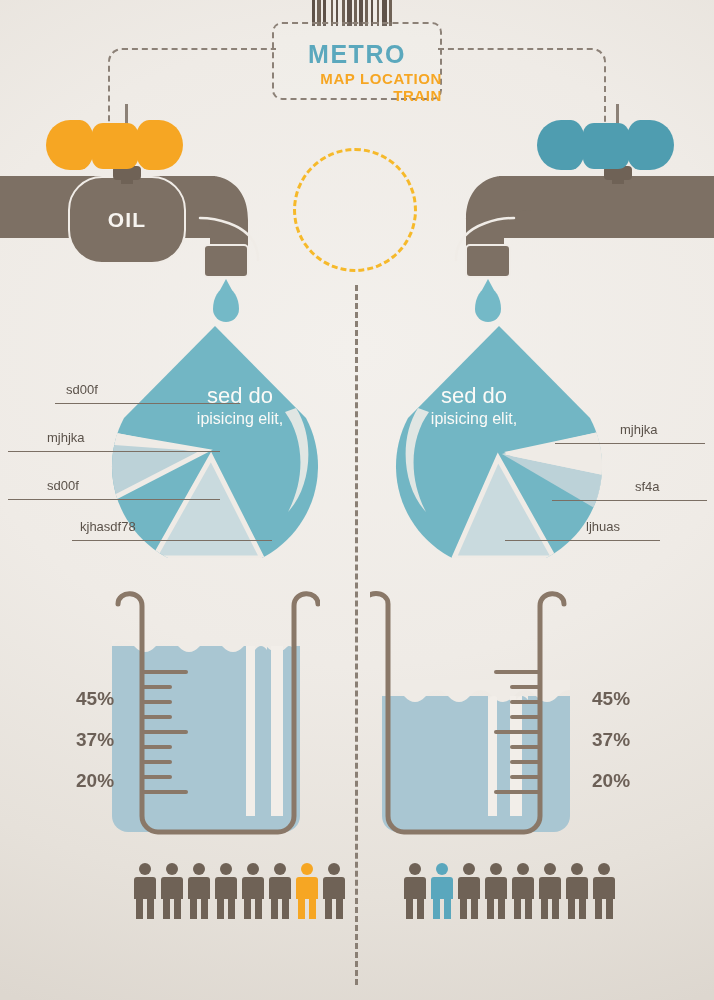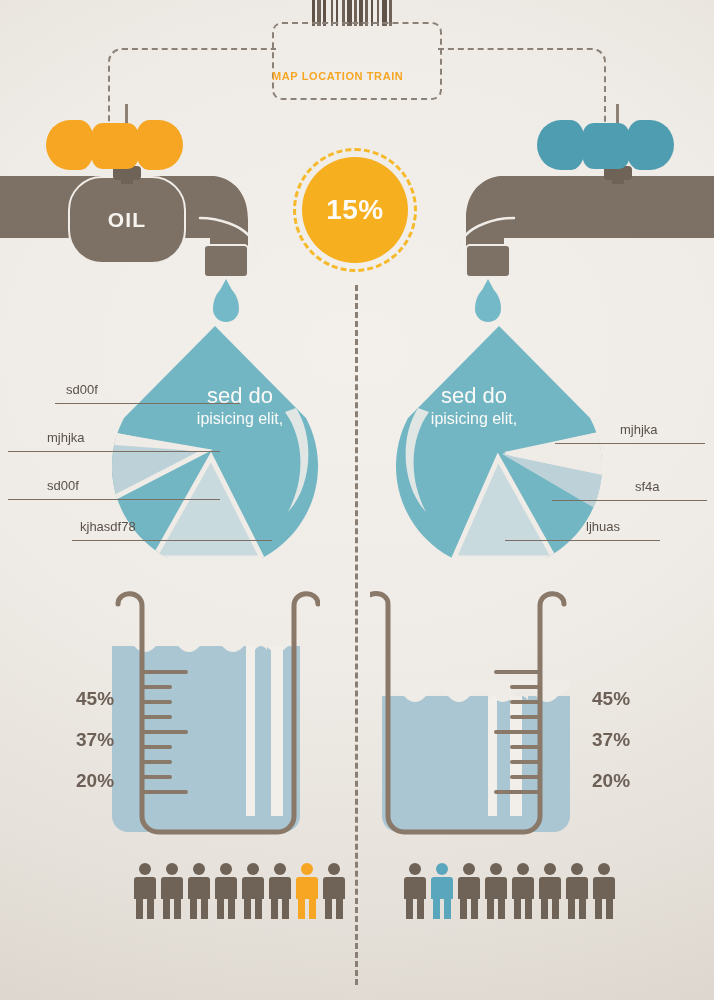--- a/index.html
+++ b/index.html
@@ -20,22 +20,22 @@
   #metro-plate{
     left:272px;top:22px;width:170px;height:78px;
     border:2px dashed #8c8177;border-radius:10px;box-sizing:border-box;
     background:rgba(255,255,255,0.10);
   }
   #metro-title{
     left:272px;top:40px;width:170px;text-align:center;
     font-size:25px;font-weight:bold;letter-spacing:1.5px;color:#5ba8bd;
   }
   #metro-sub{
-    left:272px;top:70px;width:170px;text-align:left;
-    font-size:11px;font-weight:bold;letter-spacing:0.6px;color:#f6a623;
+    left:272px;top:70px;width:170px;text-align:right;
+    font-size:15px;font-weight:bold;letter-spacing:0.6px;color:#f6a623;
   }
 
   
   .conn{border-style:dashed;border-color:#8c8177;border-width:0;box-sizing:border-box;}
   #conn-left{
     left:108px;top:48px;width:168px;height:80px;
     border-top-width:2px;border-left-width:2px;border-top-left-radius:14px;
   }
   #conn-right{
     left:438px;top:48px;width:168px;height:80px;
@@ -154,20 +154,21 @@
       <i style="width: 2px; background: rgb(94, 82, 73);"></i>
       <i style="width: 4px; background: rgb(239, 235, 230);"></i>
       <i style="width: 2px; background: rgb(111, 98, 86);"></i>
       <i style="width: 3px; background: rgb(239, 235, 230);"></i>
       <i style="width: 5px; background: rgb(94, 82, 73);"></i>
       <i style="width: 2px; background: rgb(239, 235, 230);"></i>
       <i style="width: 3px; background: rgb(111, 98, 86);"></i>
     </div>
 
   <div class="abs" id="metro-plate"></div>
+  <div class="abs" id="metro-title">METRO</div>
   <div class="abs" id="metro-sub">MAP LOCATION TRAIN</div>
 
   <div class="abs conn" id="conn-left"></div>
   <div class="abs conn" id="conn-right"></div>
 
   <div class="abs" id="divider"></div>
 
   <div class="abs pipe pipe-l"></div>
   <svg class="abs" style="left:168px;top:176px;" width="100" height="92">
     <path d="M0,0 H46 C46,0 80,2 80,44 V92 H42 V50 C42,50 42,34 14,34 H0 Z" fill="#7d7064"></path>
@@ -198,23 +199,20 @@
   <div class="abs spout spout-r"></div>
   <div class="abs collar collar-r"></div>
   <div class="abs stem stem-r"></div>
   <div class="abs rod" style="left:616px;top:104px;"></div>
   <div class="abs knob-wing left" style="left:537px;top:120px;background:#4f9db0;"></div>
   <div class="abs knob-wing right" style="left:626px;top:120px;background:#4f9db0;"></div>
   <div class="abs knob-center" style="left:583px;top:123px;background:#4f9db0;"></div>
   <div class="abs drip drip-r"></div>
 
   <div class="abs" id="badge-dash"></div>
-  <div class="abs" id="badge">
-    <span>15%</span>
-  </div>
 
   <svg class="abs" style="left:110px;top:326px;" width="210" height="232">
     <defs>
       <clipPath id="clip-drop-l">
         <path d="M105,0 L196,92 A103,103 0 1 1 14,92 Z"></path>
       </clipPath>
     </defs>
     <g clip-path="url(#clip-drop-l)">
       <rect x="0" y="0" width="210" height="232" fill="#72b6c4"></rect>
 

